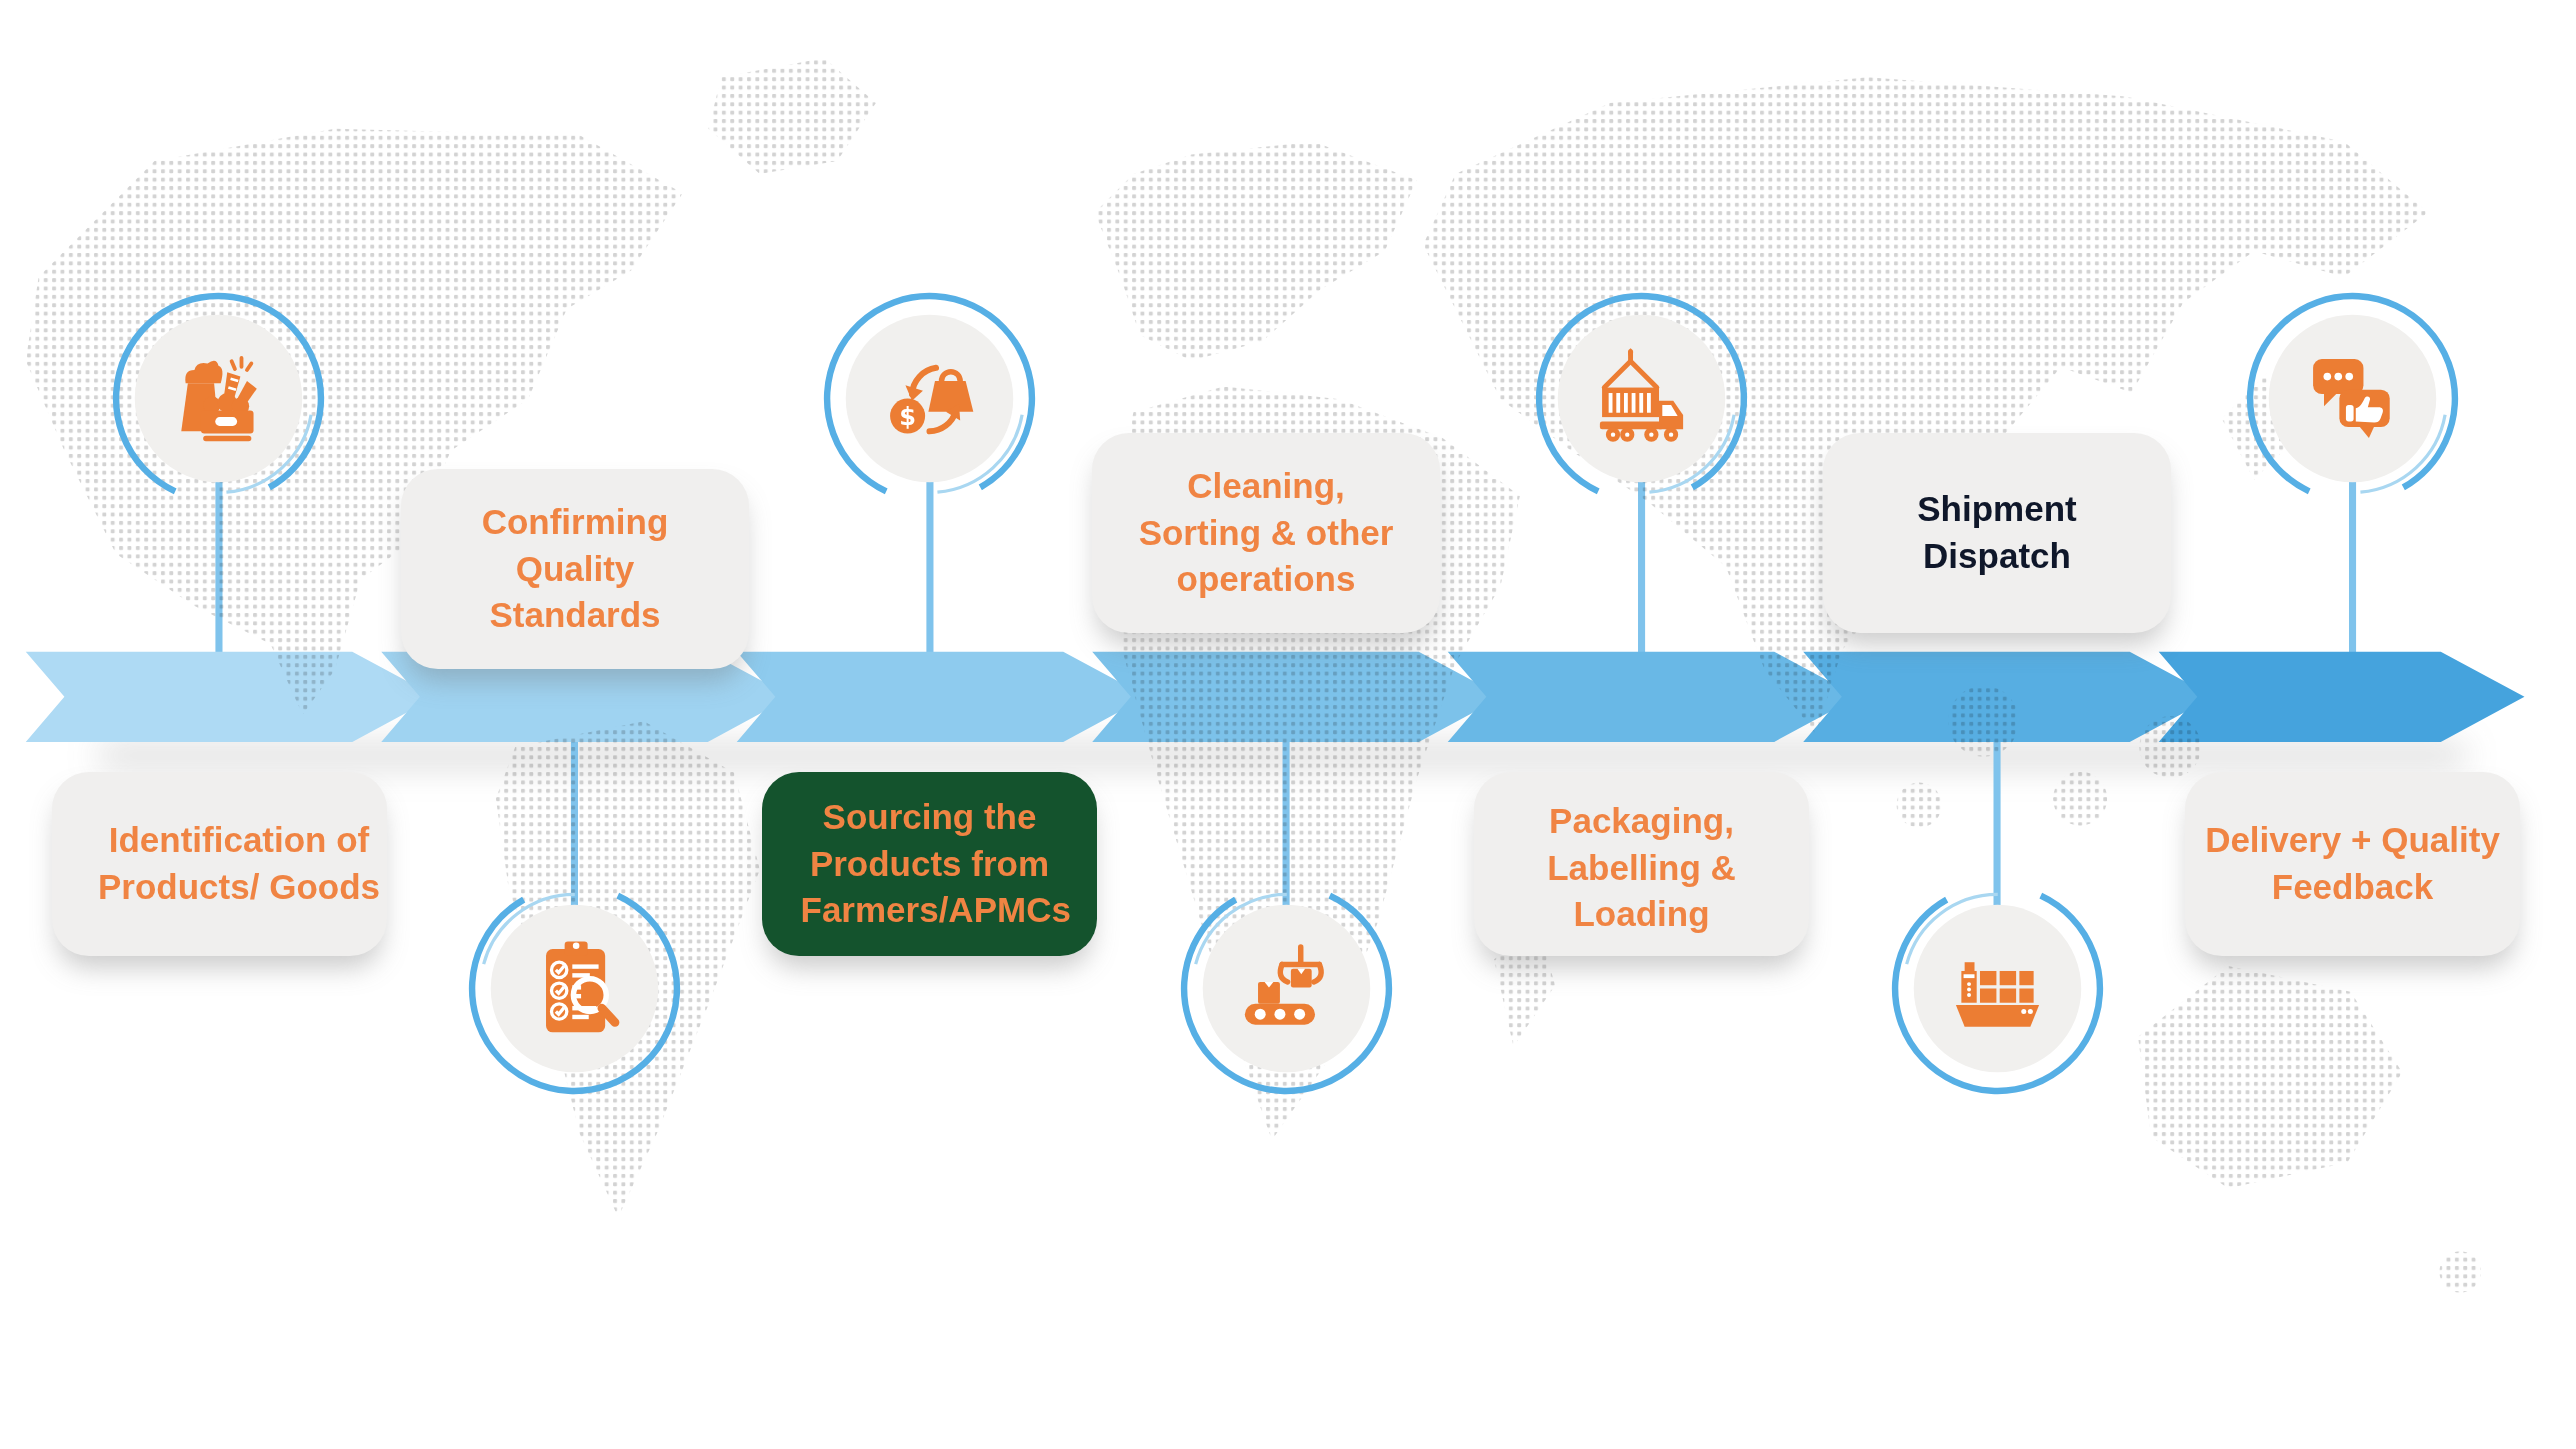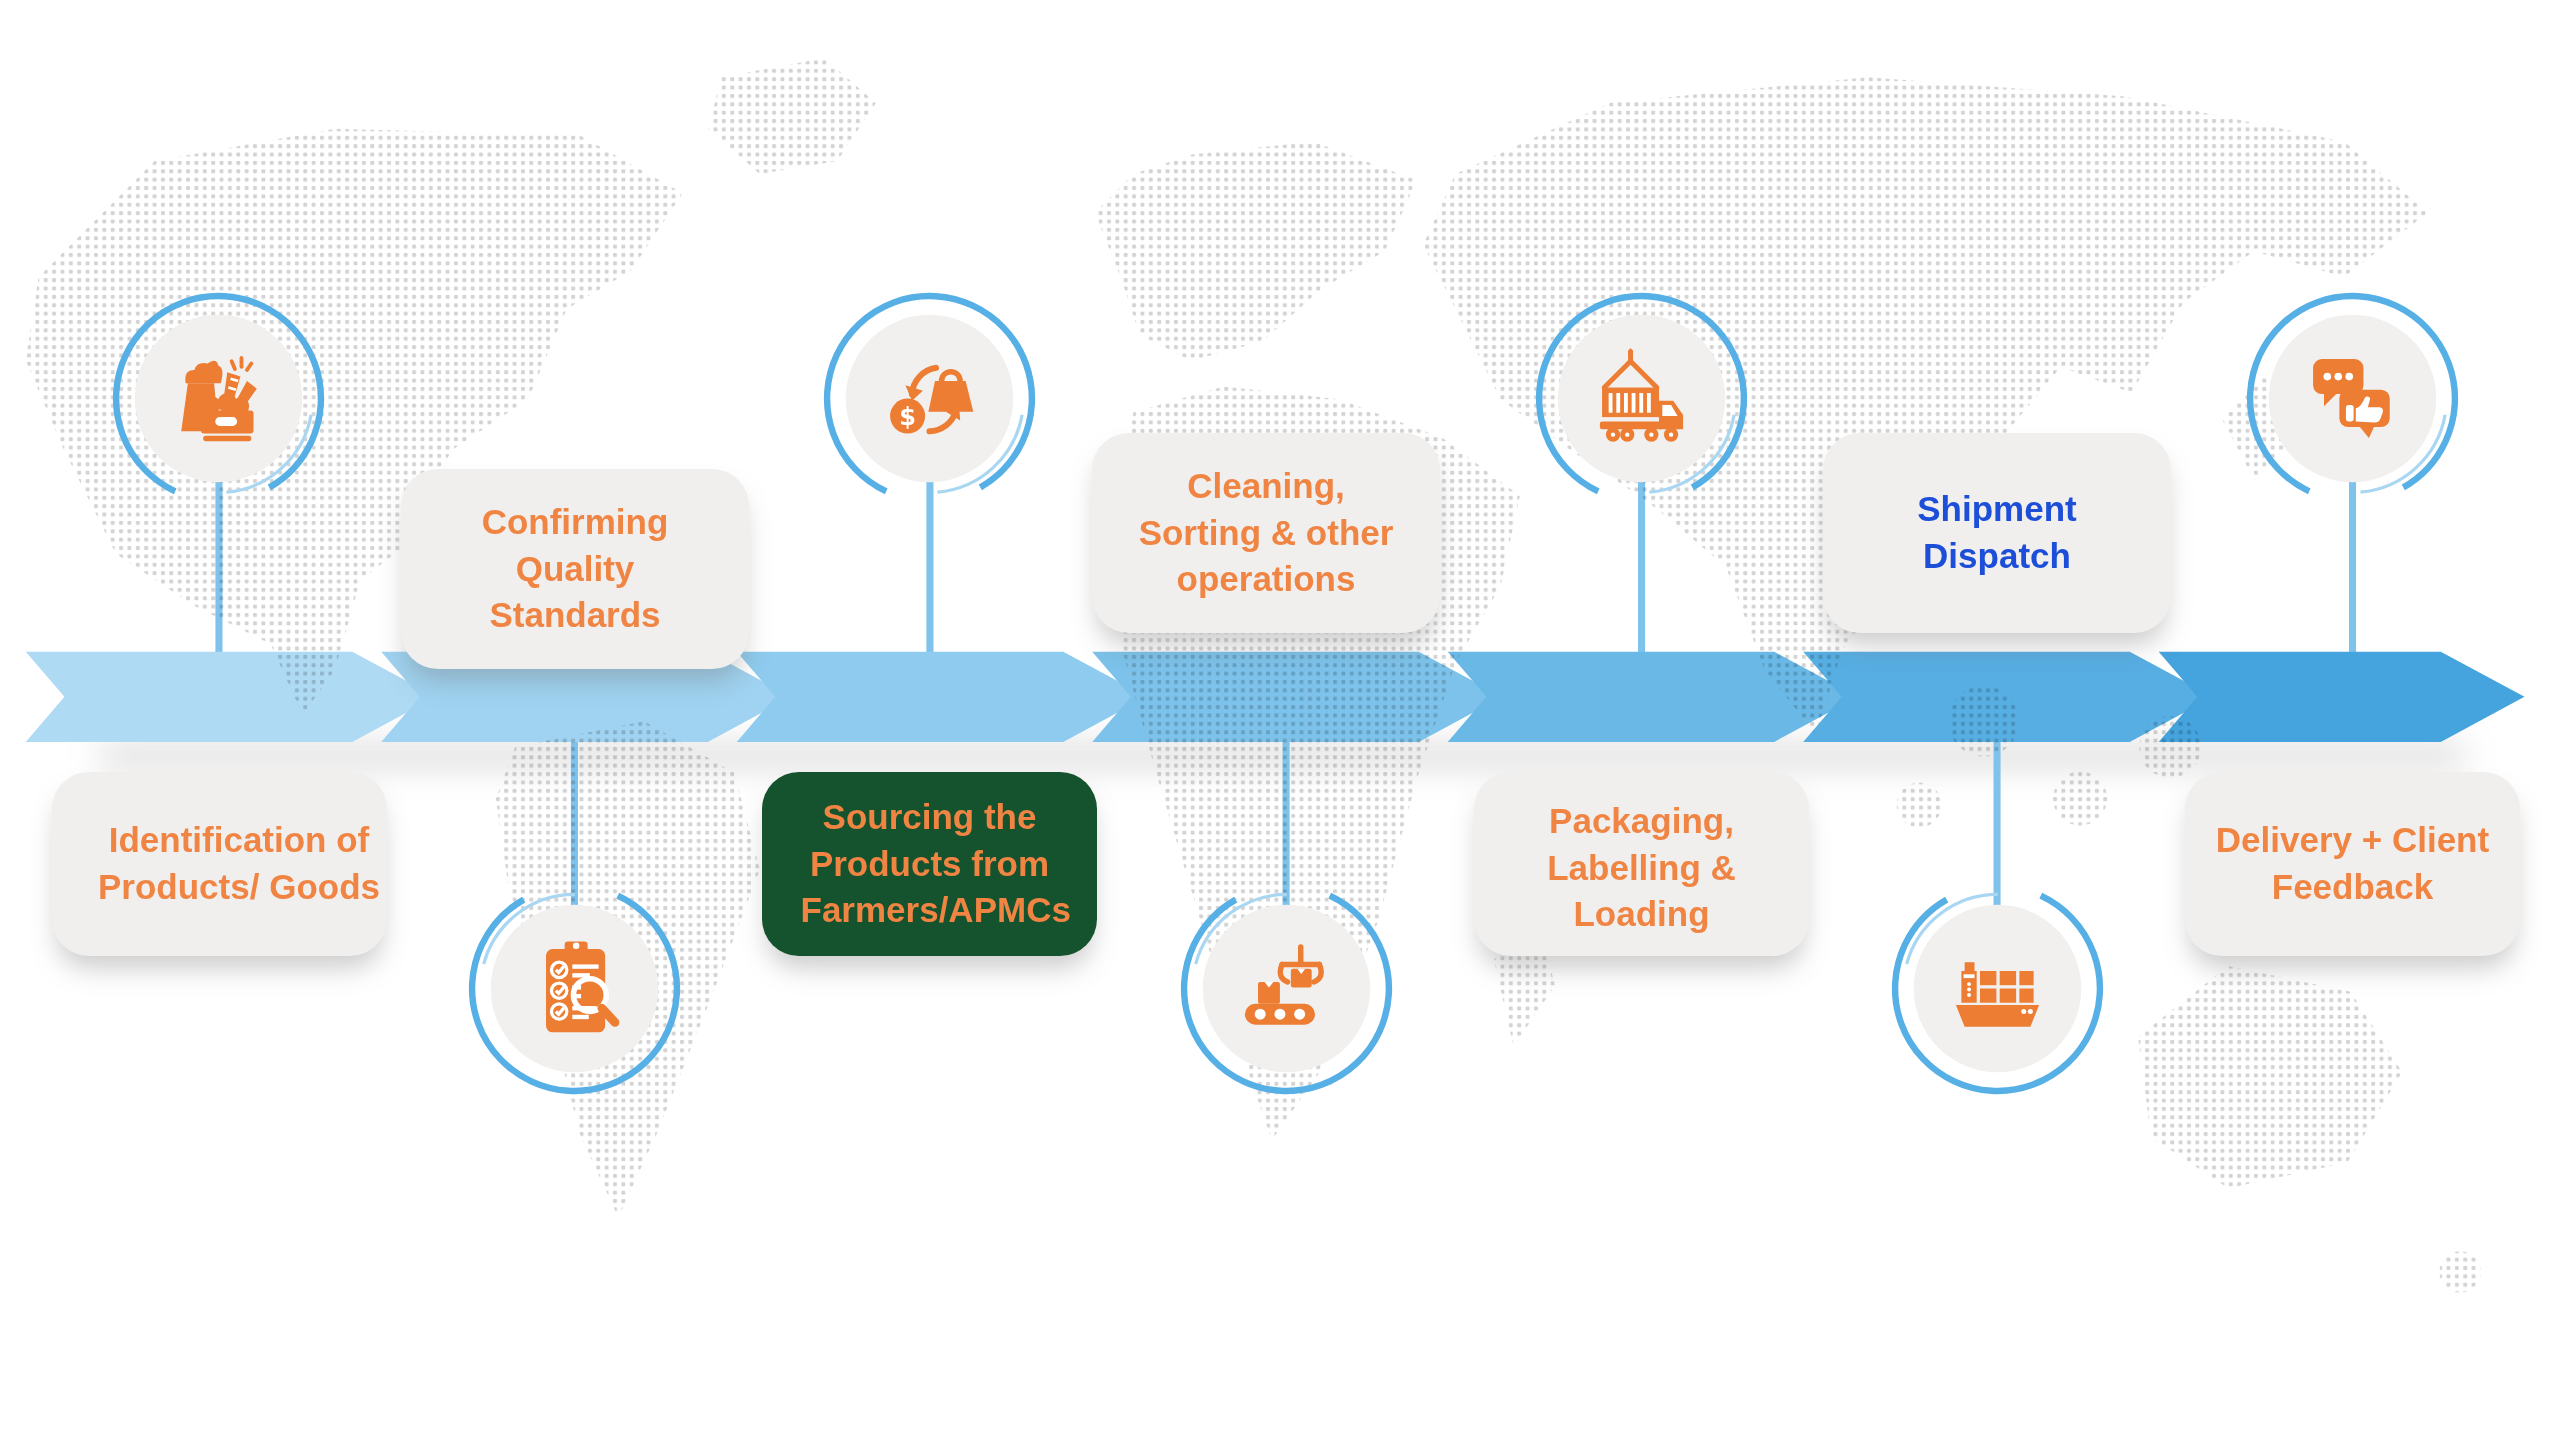--- a/index.html
+++ b/index.html
@@ -246,27 +246,27 @@
   <div class="labelbox" style="left: 52px; top: 772px; width: 335px; height: 184px; background-color: rgb(240, 239, 238); color: rgb(240, 132, 67); justify-content: flex-end;">
     <span class="labeltext w460">Identification of Products/ Goods</span>
   </div>
   <div class="labelbox" style="left: 762px; top: 772px; width: 335px; height: 184px; background-color: #14532d; color: rgb(240, 132, 67);">
     <span class="labeltext w400">Sourcing the Products from Farmers/APMCs</span>
   </div>
   <div class="labelbox" style="left: 1474px; top: 772px; width: 335px; height: 184px; background-color: rgb(240, 239, 238); color: rgb(240, 132, 67);">
     <span class="labeltext w330">Packaging, Labelling &amp; Loading</span>
   </div>
   <div class="labelbox" style="left: 2185px; top: 772px; width: 335px; height: 184px; background-color: rgb(240, 239, 238); color: rgb(240, 132, 67);">
-    <span class="labeltext w470">Delivery + Client Feedback</span>
+    <span class="labeltext w470">Delivery + Quality Feedback</span>
   </div>
 
   <div class="labelbox" style="left: 401px; top: 433px; width: 348px; height: 200px; background-color: rgb(240, 239, 238); color: rgb(240, 132, 67); margin-top: 36px;">
     <span class="labeltext w300">Confirming Quality Standards</span>
   </div>
   <div class="labelbox" style="left: 1092px; top: 433px; width: 348px; height: 200px; background-color: rgb(240, 239, 238); color: rgb(240, 132, 67);">
     <span class="labeltext w400">Cleaning, Sorting &amp; other operations</span>
   </div>
-  <div class="labelbox" style="left: 1823px; top: 433px; width: 348px; height: 200px; background-color: rgb(240, 239, 238); color: #1d4ed8;">
+  <div class="labelbox" style="left: 1823px; top: 433px; width: 348px; height: 200px; background-color: rgb(240, 239, 238); color: #0f172a;">
     <span class="labeltext w300">Shipment Dispatch</span>
   </div>
 
 </div>
 
 
 </body></html>

